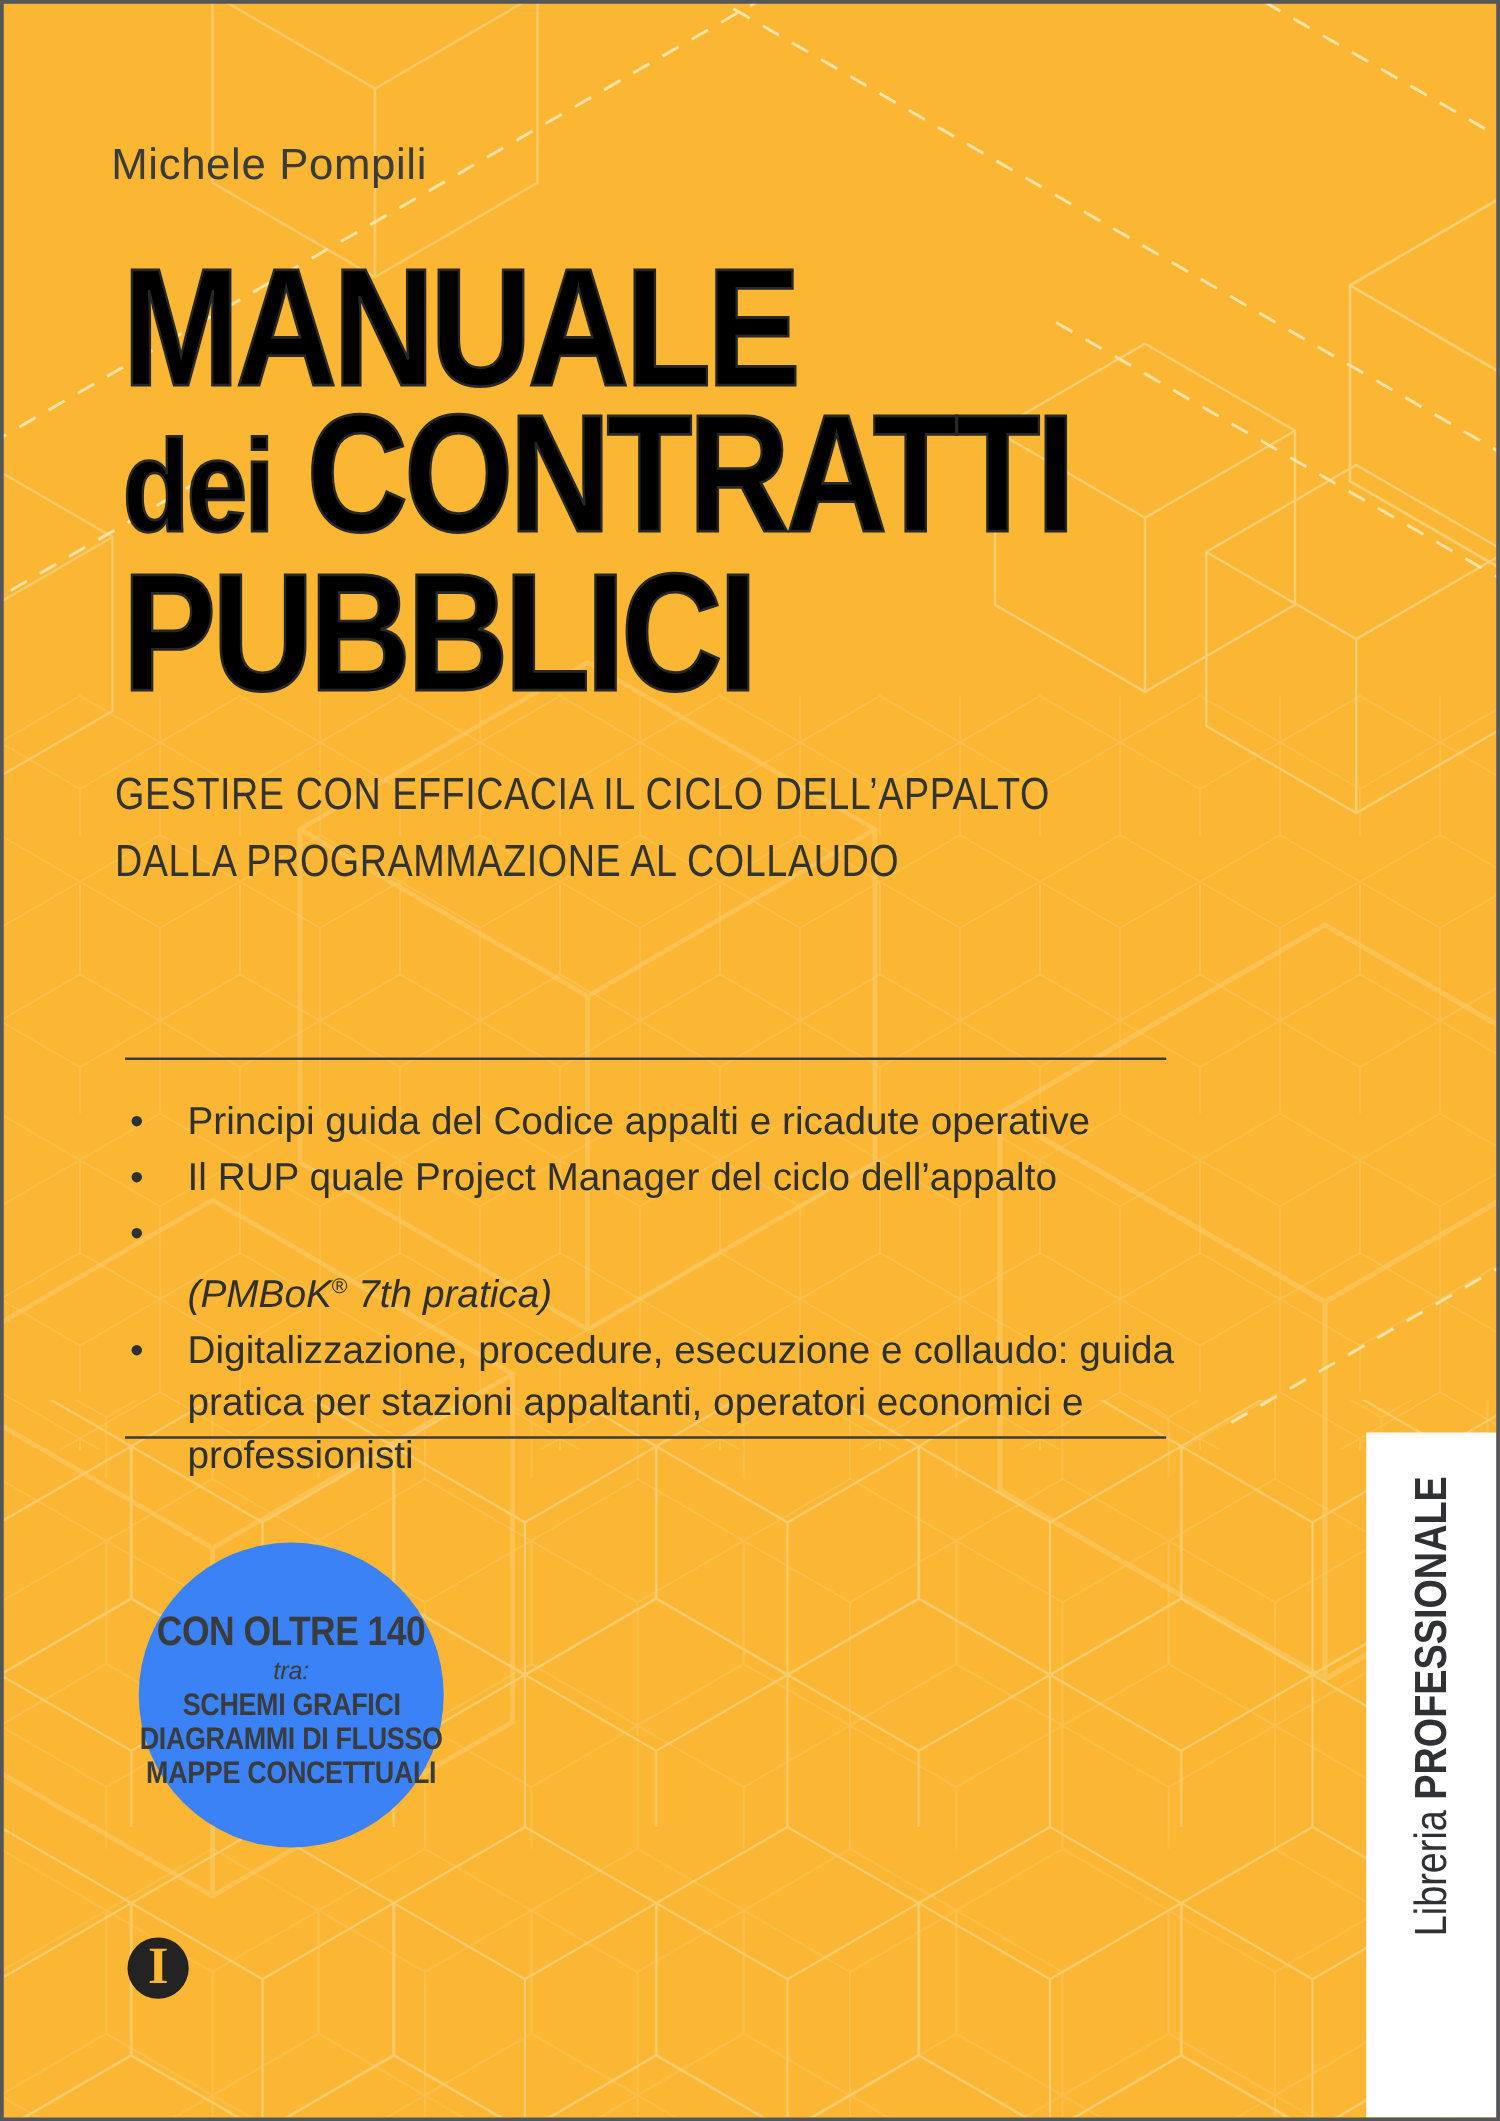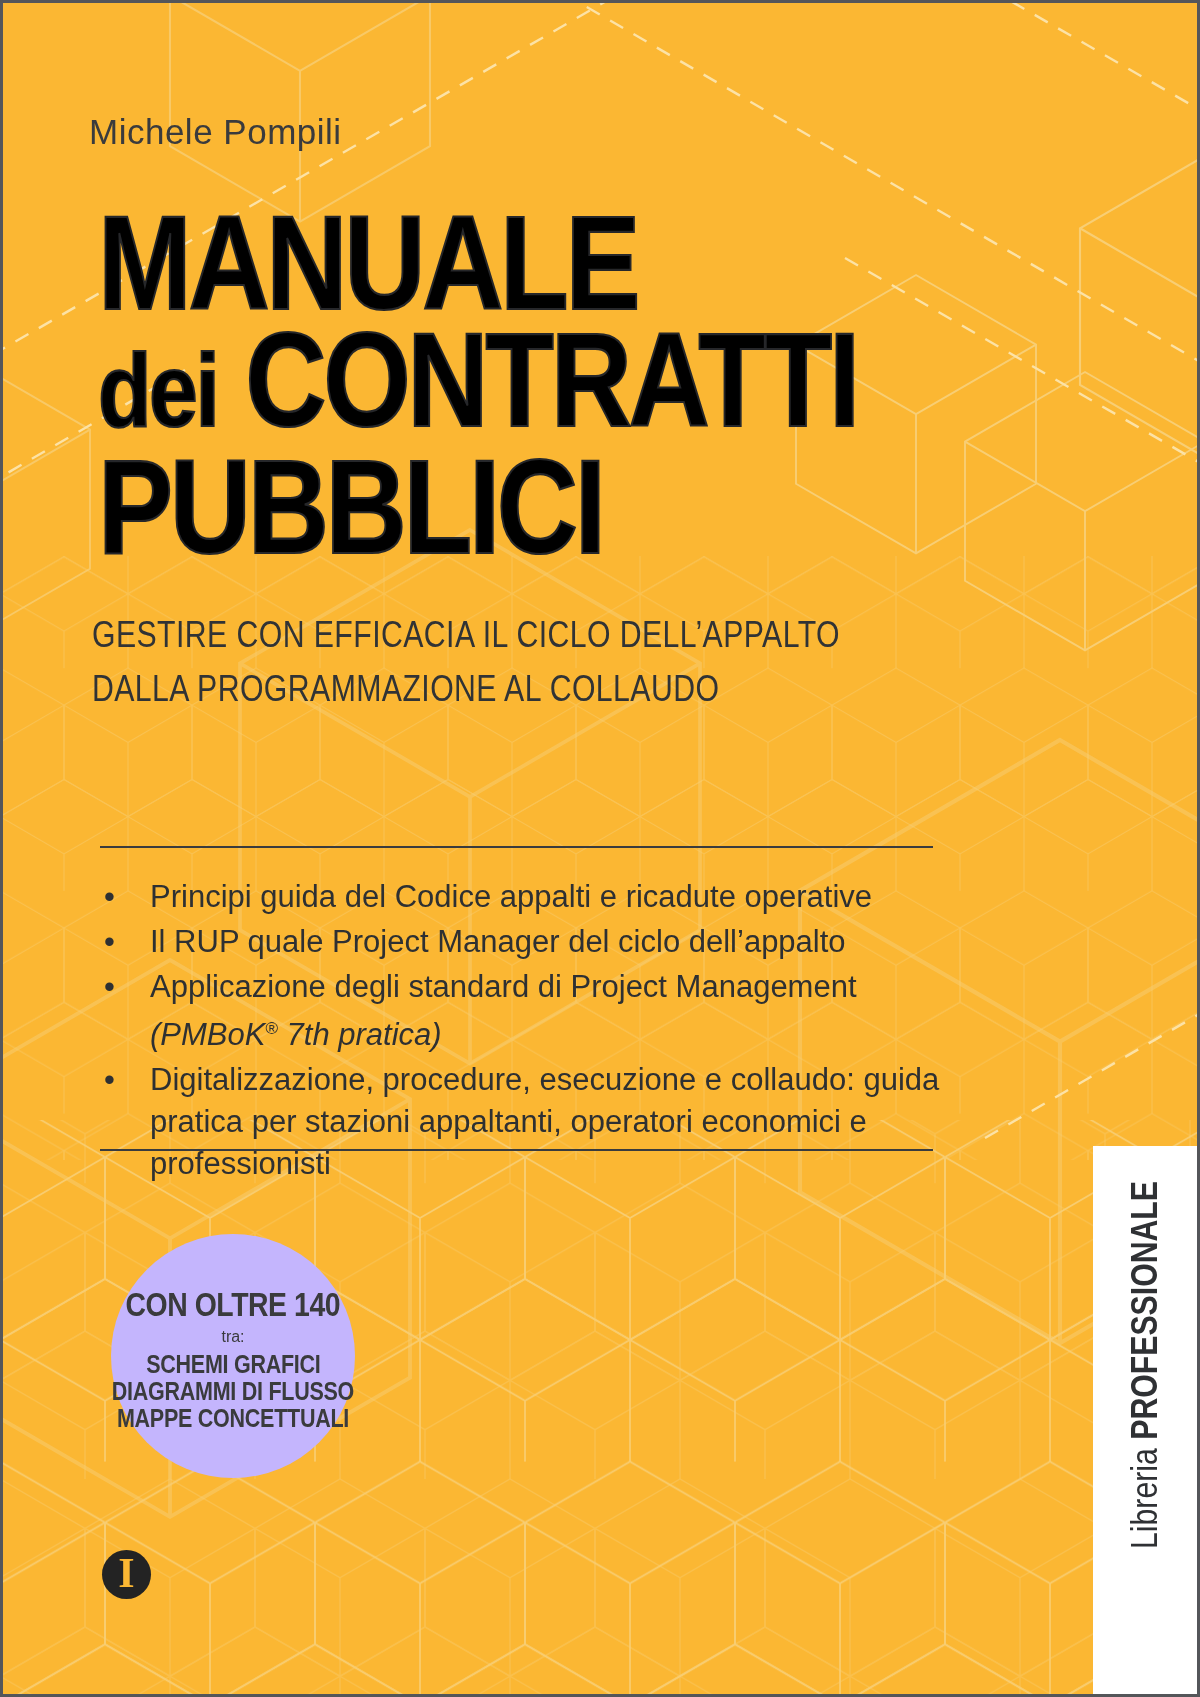--- a/index.html
+++ b/index.html
@@ -53,27 +53,27 @@
     color:#2E3032; font-size:31px; line-height:42px;
   }
   .bullet-item { display:flex; margin-bottom:3px; }
   .bullet-marker { width:46px; flex:none; font-size:31px; }
   .bullet-text { flex:1; }
   .it { font-style:italic; }
   sup.reg { font-size:0.55em; vertical-align:super; }
 
   .badge {
     position:absolute; left:111px; top:1234px; width:244px; height:244px;
-    background:#c4b5fd; border-radius:50%; z-index:5;
+    background:#3b82f6; border-radius:50%; z-index:5;
     display:flex; flex-direction:column; align-items:center; justify-content:center;
     text-align:center; color:#3A3B3D; padding-top:6px;
   }
   .badge-heading { font-weight:800; font-size:33px; line-height:36px;
     transform:scaleX(0.86); letter-spacing:-0.5px; white-space:nowrap; }
-  .badge-tra { font-size:16px; line-height:28px; }
+  .badge-tra { font-style:italic; font-size:20px; line-height:28px; }
   .badge-line { font-weight:800; font-size:25px; line-height:27px;
     transform:scaleX(0.86); white-space:nowrap; letter-spacing:-0.3px; }
 
   .publisher { position:absolute; left:102px; top:1550px; z-index:5; display:flex; align-items:center; }
   .logo-mark {
     width:49px; height:49px; border-radius:50%; background:#232323;
     display:flex; align-items:center; justify-content:center; flex:none;
   }
   .logo-mark span {
     font-family:"Liberation Serif", serif; font-weight:700;
@@ -172,21 +172,21 @@
   <div class="bullet-item">
     <span class="bullet-marker">•</span>
     <span class="bullet-text">Principi guida del Codice appalti e ricadute operative</span>
   </div>
   <div class="bullet-item">
     <span class="bullet-marker">•</span>
     <span class="bullet-text">Il RUP quale Project Manager del ciclo dell’appalto</span>
   </div>
   <div class="bullet-item">
     <span class="bullet-marker">•</span>
-    <span class="bullet-text"><span>Applicazione degli standard di Project Management</span><br><span class="it">(PMBoK</span><sup class="reg">®</sup><span class="it"> 7th pratica)</span></span>
+    <span class="bullet-text"><br><span class="it">(PMBoK</span><sup class="reg">®</sup><span class="it"> 7th pratica)</span></span>
   </div>
   <div class="bullet-item">
     <span class="bullet-marker">•</span>
     <span class="bullet-text">Digitalizzazione, procedure, esecuzione e collaudo: guida pratica per stazioni appaltanti, operatori economici e professionisti</span>
   </div>
 </div>
 
 <div class="rule bottom"></div>
 
 <div class="badge">

